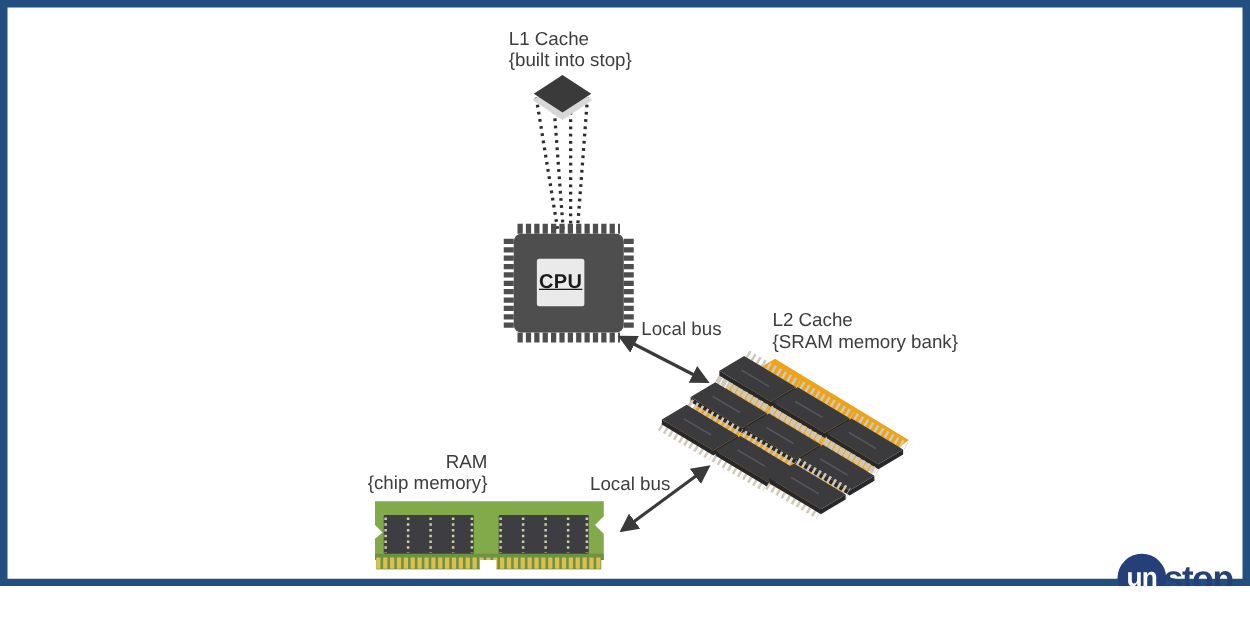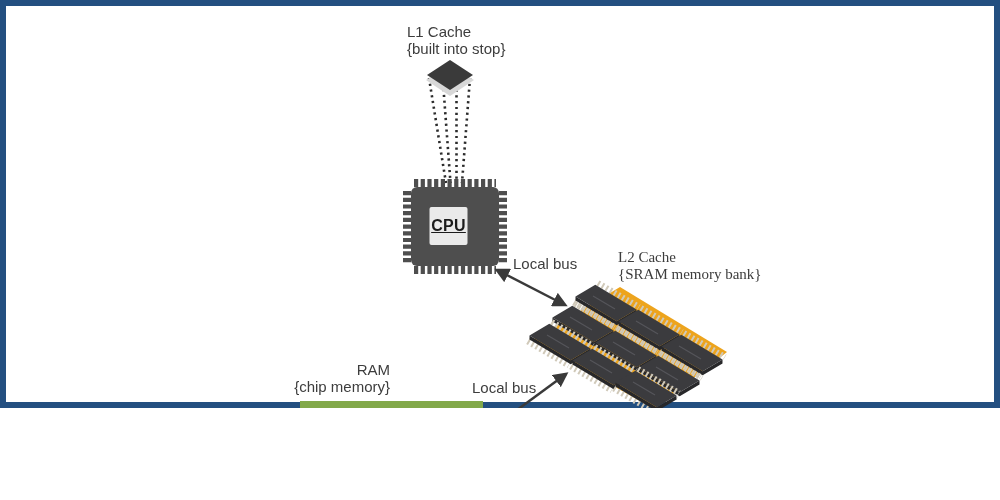--- a/index.html
+++ b/index.html
@@ -1,18 +1,18 @@
 <!DOCTYPE html>
 <html><head>
 <meta charset="utf-8">
 <style>
   html,body{margin:0;padding:0;background:#ffffff;}
   .canvas{
     position:relative;
-    width:1000px;height:408px;
+    width:1000px;height:469px;
     background:#ffffff;
     box-shadow:inset 0 0 0 6px #234f80;
     overflow:hidden;
     font-family:"Liberation Sans", sans-serif;
   }
   svg.layer{position:absolute;left:0;top:0;}
   .label{
     position:absolute;
     color:#3d3d3d;
     font-size:15px;
@@ -119,26 +119,30 @@
 
   <div class="label" style="left:407px;top:24px;">
     <span>L1 Cache</span>
     <span class="sub">{built into stop}</span>
   </div>
 
   <div class="cpu-text">CPU</div>
 
   <div class="label" style="left:513px;top:256px;">Local bus</div>
 
-  <div class="label" style="left:618px;top:249px;font-family:Liberation Serif, serif;">
+  <div class="label" style="left:618px;top:249px;">
     <span>L2 Cache</span>
     <span class="sub">{SRAM memory bank}</span>
   </div>
 
   <div class="label ram-label" style="left:278px;top:362px;text-align:right;">
     <span>RAM</span>
     <span class="sub">{chip memory}</span>
   </div>
 
   <div class="label" style="left:472px;top:380px;">Local bus</div>
 
+  <div class="logo">
+    <span class="logo-circle">un</span>
+    <span class="logo-rest">stop</span>
+  </div>
 
 </div>
 
 </body></html>

